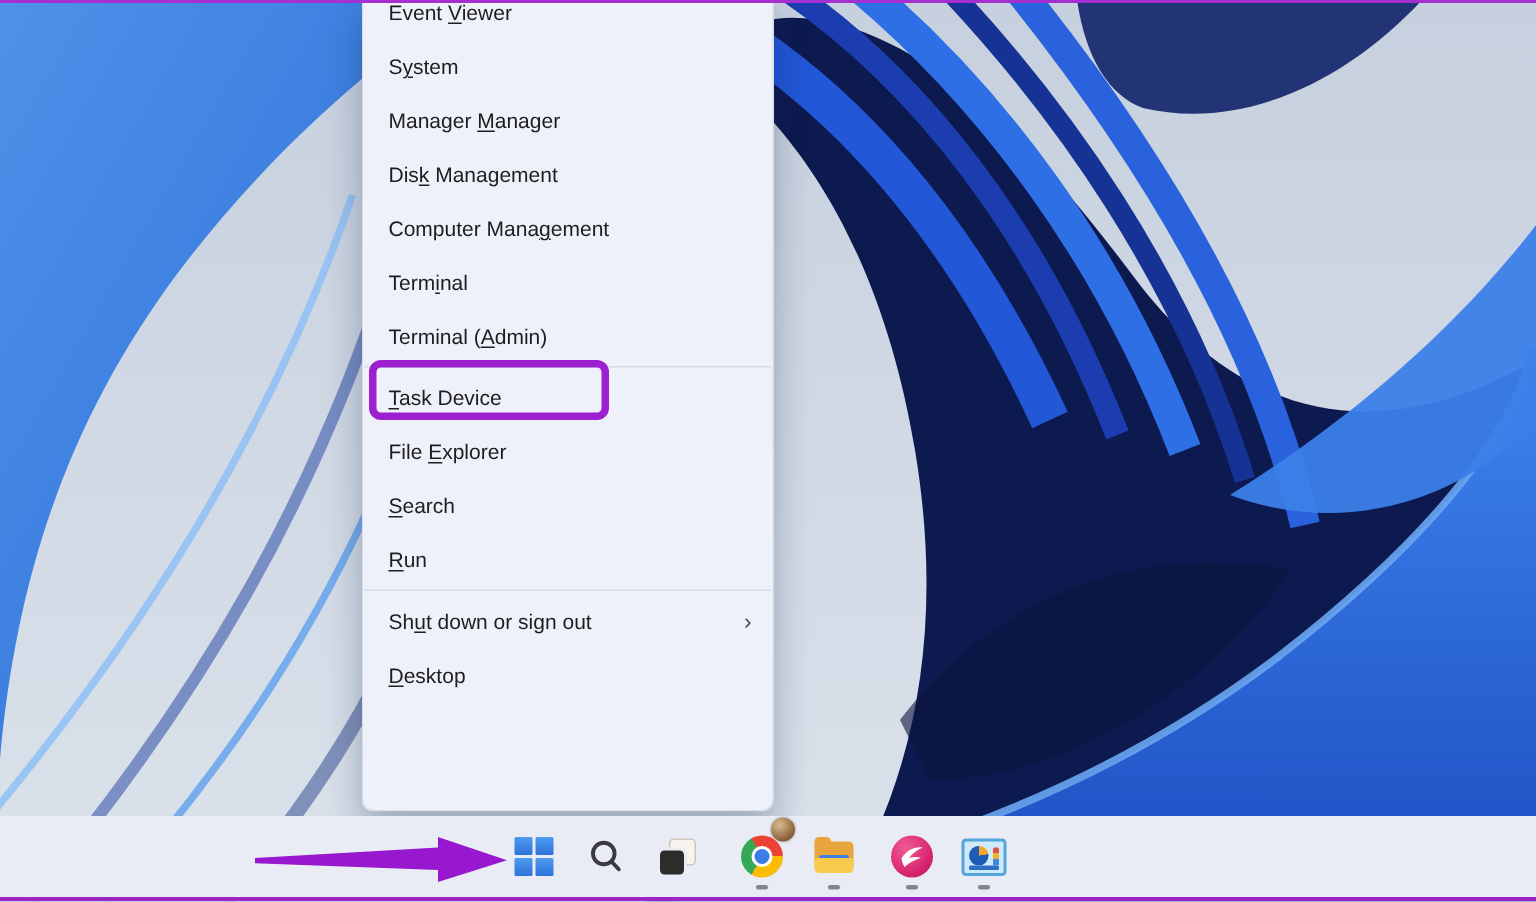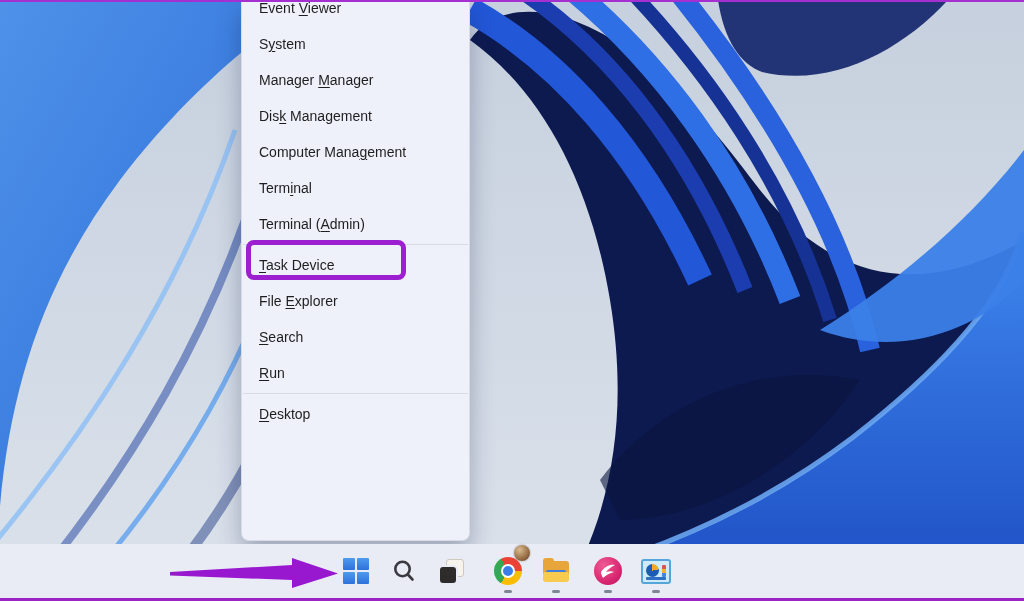--- a/index.html
+++ b/index.html
@@ -5,21 +5,21 @@
   html,body{margin:0;padding:0;}
   #stage{position:relative;width:1024px;height:601px;overflow:hidden;
     font-family:"Liberation Sans","DejaVu Sans",sans-serif;background:#cdd6e2;}
   
   .edge{position:absolute;left:0;width:1024px;z-index:50;}
   #edge-top{top:0;height:2px;}
   #edge-bottom{bottom:0;height:3px;}
   
   #wallpaper{position:absolute;inset:0;z-index:0;}
   
-  #winx-menu{position:absolute;left:241px;top:0;width:229px;height:541px;
+  #winx-menu{position:absolute;left:241px;top:0;width:275px;height:541px;
     background:#eef1fa;border:1px solid #d9dce8;border-top:none;
     border-radius:0 0 8px 8px;box-shadow:0 12px 24px rgba(20,30,70,.30);
     z-index:10;box-sizing:border-box;}
   #winx-list{list-style:none;margin:-10px 0 0 0;padding:0;}
   .mi{height:36px;display:flex;align-items:center;padding:0 14px 0 17px;
     font-size:14px;color:#1e1e1e;cursor:default;white-space:nowrap;}
   .mi .txt{flex:1 1 auto;}
   .mi .ak{text-decoration:underline;text-underline-offset:2px;text-decoration-thickness:1px;}
   .mi .chev{font-size:15px;color:#454545;margin-left:8px;}
   li.sep{height:5px;position:relative;}
@@ -150,20 +150,24 @@
           <span class="txt"><span>File </span><span class="ak">E</span><span>xplorer</span></span>
         </li>
         <li class="mi">
           <span class="txt"><span></span><span class="ak">S</span><span>earch</span></span>
         </li>
         <li class="mi">
           <span class="txt"><span></span><span class="ak">R</span><span>un</span></span>
         </li>
         <li class="sep"></li>
         <li class="mi">
+          <span class="txt"><span>Sh</span><span class="ak">u</span><span>t down or sign out</span></span>
+          <span class="chev">›</span>
+        </li>
+        <li class="mi">
           <span class="txt"><span></span><span class="ak">D</span><span>esktop</span></span>
         </li>
       </ul>
     <div id="hl-box" style="border-color: rgb(156, 31, 208);"></div>
   </div>
 
   <svg id="arrow" width="172" height="36" viewBox="0 0 172 36">
     <path d="M0,16 L122,9 L122,2 L168,17.5 L122,32 L122,24 L0,19.5 Z" fill="#9718cf"></path>
   </svg>
 

